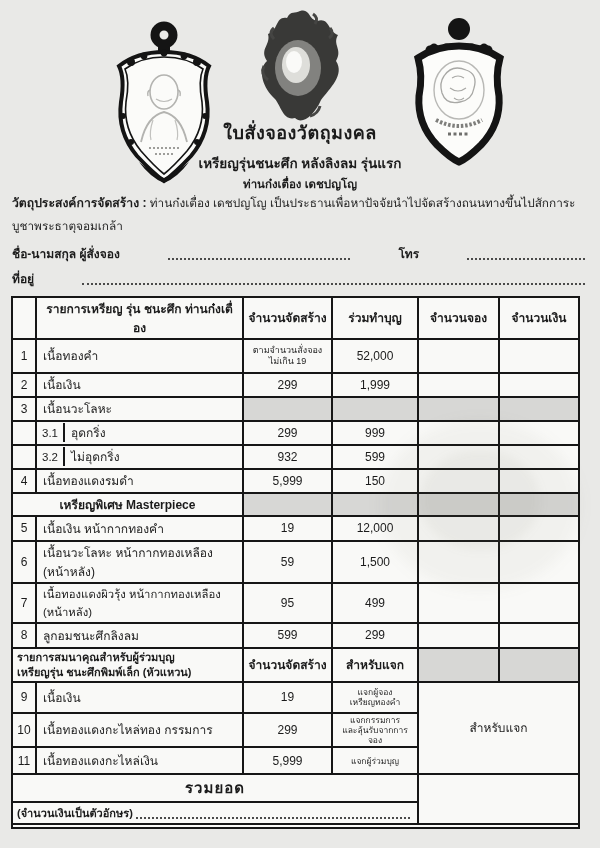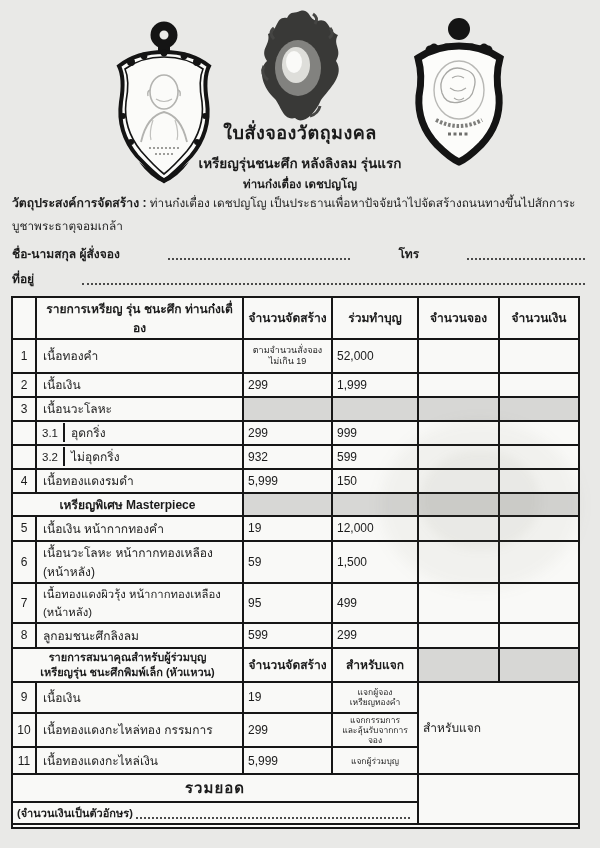--- a/index.html
+++ b/index.html
@@ -26,31 +26,31 @@
   
   .purpose{margin:4px 12px 0 12px;font-size:11.8px;line-height:1.9;}
   .purpose b{font-size:12.2px;}
   .fill-line{display:flex;align-items:flex-end;margin:2px 12px 0 12px;font-size:12px;font-weight:bold;height:23px;gap:45px;}
   .leader{flex:1;border-bottom:2px dotted #4a4a4a;margin:0 3px 3px 3px;height:1px;}
 
   
   table{border-collapse:collapse;margin:8px 0 0 11px;table-layout:fixed;width:567px;background:#f9f9f7;}
   td{border:2px solid #161616;padding:1px 4px;font-size:12px;vertical-align:middle;overflow:hidden;}
   td.num{text-align:center;padding:1px 1px;}
-  td.center{text-align:left;}
+  td.center{text-align:center;}
   td.shaded{background:#d7d7d5;}
   td.name-cell{padding-left:6px;}
   .hdr{font-weight:bold;text-align:center;font-size:12px;}
   .small2{font-size:9px;line-height:1.15;white-space:pre-line;text-align:center;}
   .tiny2{font-size:8.5px;line-height:1.2;white-space:pre-line;text-align:center;}
   .subrow{display:flex;align-items:center;height:100%;}
   .subno{width:26px;flex:none;border-right:2px solid #161616;text-align:center;font-size:11.5px;align-self:stretch;display:flex;align-items:center;justify-content:center;}
   .sublabel{padding-left:6px;font-size:12px;}
   .section-title{font-weight:bold;text-align:center;font-size:12px;}
-  .give-head{font-weight:bold;text-align:center;font-size:11px;line-height:1.3;}
+  .give-head{font-weight:bold;font-size:11px;line-height:1.3;}
   .total-label{font-weight:bold;text-align:center;font-size:15px;letter-spacing:1px;}
   .amount-words{display:flex;align-items:flex-end;font-size:11px;font-weight:bold;height:18px;}
 
   .h22{height:20px;} .h28{height:30px;} .hstd{height:20px;} .h21{height:19px;}
   .h23{height:21px;} .hsec{height:30px;} .h29{height:27px;} .h25{height:23px;}
   .h20{height:16px;}
 
   
   .watermark{position:absolute;left:380px;top:420px;width:200px;height:170px;
     border-radius:50%;background:rgba(90,90,85,0.05);filter:blur(7px);pointer-events:none;}

